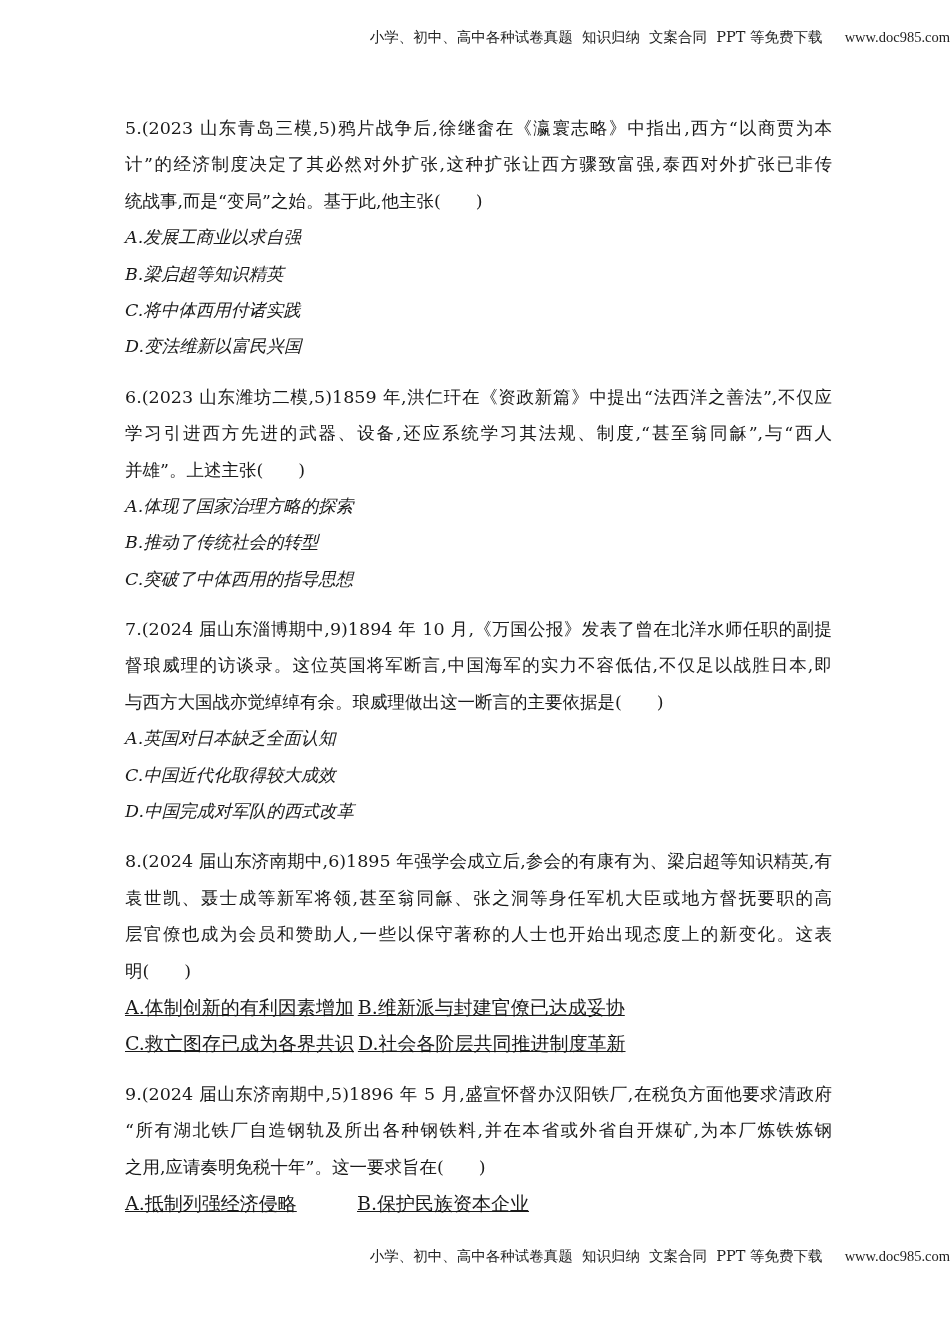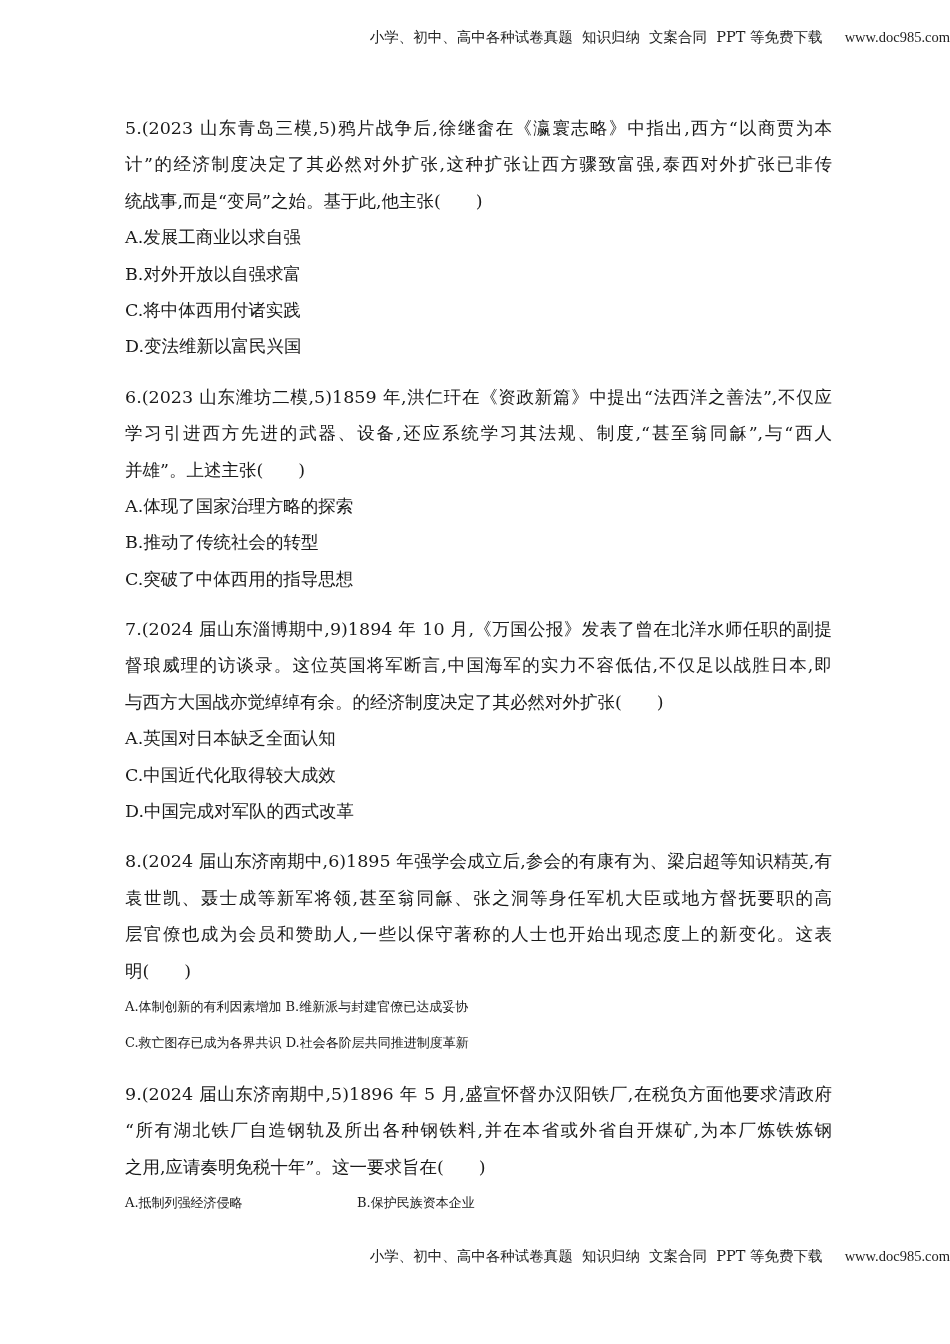--- a/index.html
+++ b/index.html
@@ -46,62 +46,64 @@
       text-align-last: justify;
     }
     .line.last {
       text-align-last: left;
     }
     .opt {
       font-size: 17.5px;
       line-height: 36.4px;
       height: 36.4px;
       white-space: pre;
+      font-style: italic;
     }
     .opt-pair {
       display: flex;
-      font-size: 13px;
+      font-size: 19px;
       line-height: 36.4px;
       height: 36.4px;
       white-space: pre;
+      text-decoration: underline;
     }
     .opt-pair .a { margin-right: 4px; }
     .opt-pair.wide .a { width: 228px; }
     .question { margin: 14px; }
   </style>
 </head>
 <body>
 
 <div class="header"><span>小学、初中、高中各种试卷真题  知识归纳  文案合同  PPT 等免费下载</span><span class="url">www.doc985.com</span></div>
 
 <div class="content">
 
   <div class="question">
     <div class="line">5.(2023 山东青岛三模,5)鸦片战争后,徐继畬在《瀛寰志略》中指出,西方“以商贾为本</div>
     <div class="line">计”的经济制度决定了其必然对外扩张,这种扩张让西方骤致富强,泰西对外扩张已非传</div>
     <div class="line last">统战事,而是“变局”之始。基于此,他主张(　　)</div>
     <div class="opt">A.发展工商业以求自强</div>
-    <div class="opt">B.对外开放以自强求富</div>
+    <div class="opt">B.梁启超等知识精英</div>
     <div class="opt">C.将中体西用付诸实践</div>
     <div class="opt">D.变法维新以富民兴国</div>
   </div>
 
   <div class="question">
     <div class="line">6.(2023 山东潍坊二模,5)1859 年,洪仁玕在《资政新篇》中提出“法西洋之善法”,不仅应</div>
     <div class="line">学习引进西方先进的武器、设备,还应系统学习其法规、制度,“甚至翁同龢”,与“西人</div>
     <div class="line last">并雄”。上述主张(　　)</div>
     <div class="opt">A.体现了国家治理方略的探索</div>
     <div class="opt">B.推动了传统社会的转型</div>
     <div class="opt">C.突破了中体西用的指导思想</div>
   </div>
 
   <div class="question">
     <div class="line">7.(2024 届山东淄博期中,9)1894 年 10 月,《万国公报》发表了曾在北洋水师任职的副提</div>
     <div class="line">督琅威理的访谈录。这位英国将军断言,中国海军的实力不容低估,不仅足以战胜日本,即</div>
-    <div class="line last">与西方大国战亦觉绰绰有余。的经济制度决定了其必然对外扩张(　　)</div>
+    <div class="line last">与西方大国战亦觉绰绰有余。琅威理做出这一断言的主要依据是(　　)</div>
     <div class="opt">A.英国对日本缺乏全面认知</div>
     <div class="opt">C.中国近代化取得较大成效</div>
     <div class="opt">D.中国完成对军队的西式改革</div>
   </div>
 
   <div class="question">
     <div class="line">8.(2024 届山东济南期中,6)1895 年强学会成立后,参会的有康有为、梁启超等知识精英,有</div>
     <div class="line">袁世凯、聂士成等新军将领,甚至翁同龢、张之洞等身任军机大臣或地方督抚要职的高</div>
     <div class="line">层官僚也成为会员和赞助人,一些以保守著称的人士也开始出现态度上的新变化。这表</div>
     <div class="line last">明(　　)</div>

